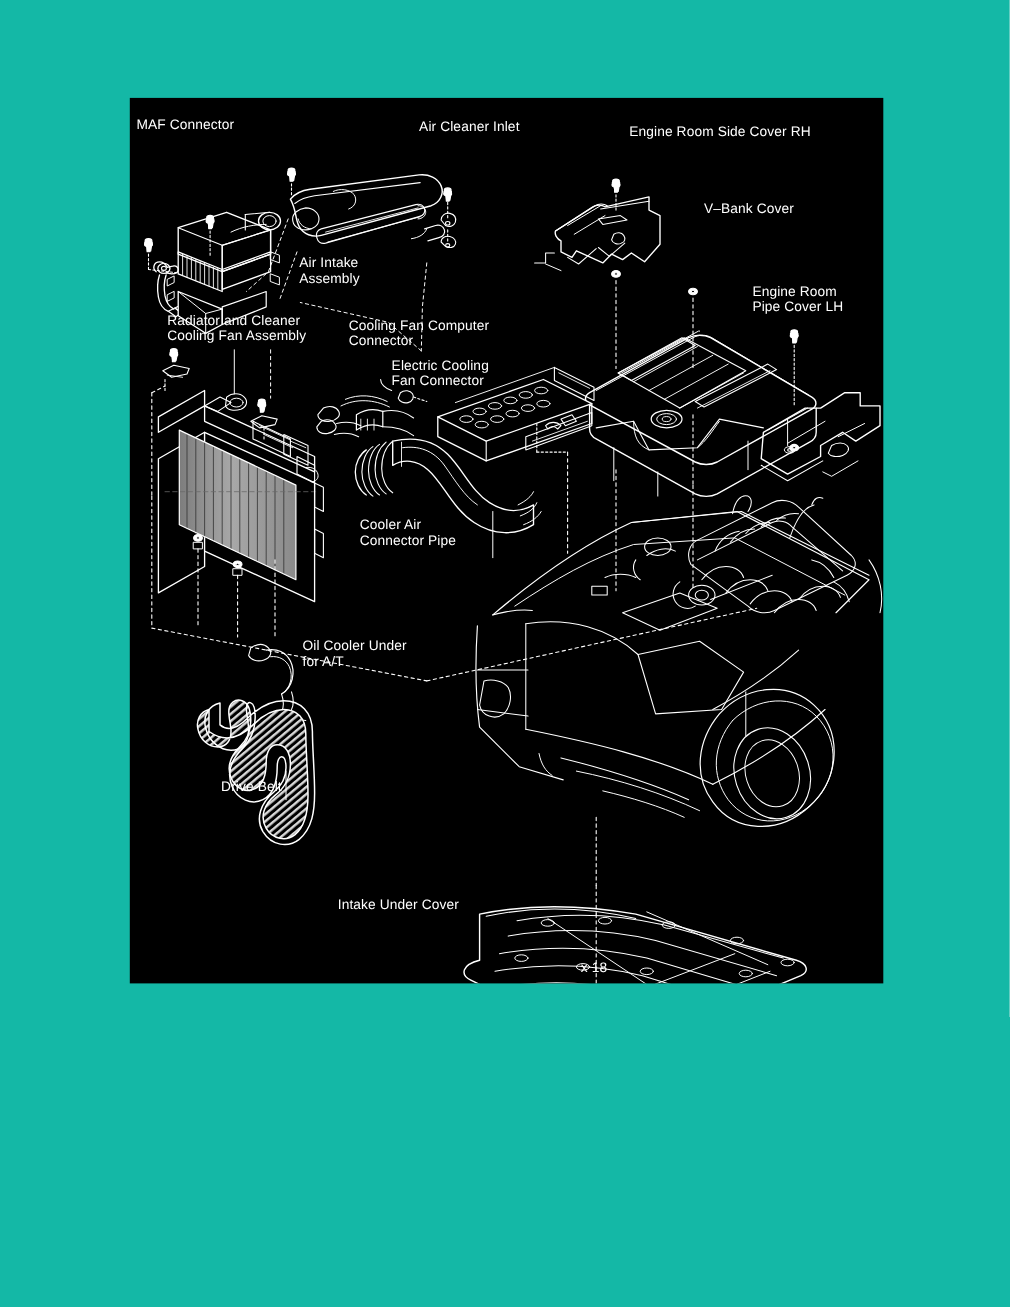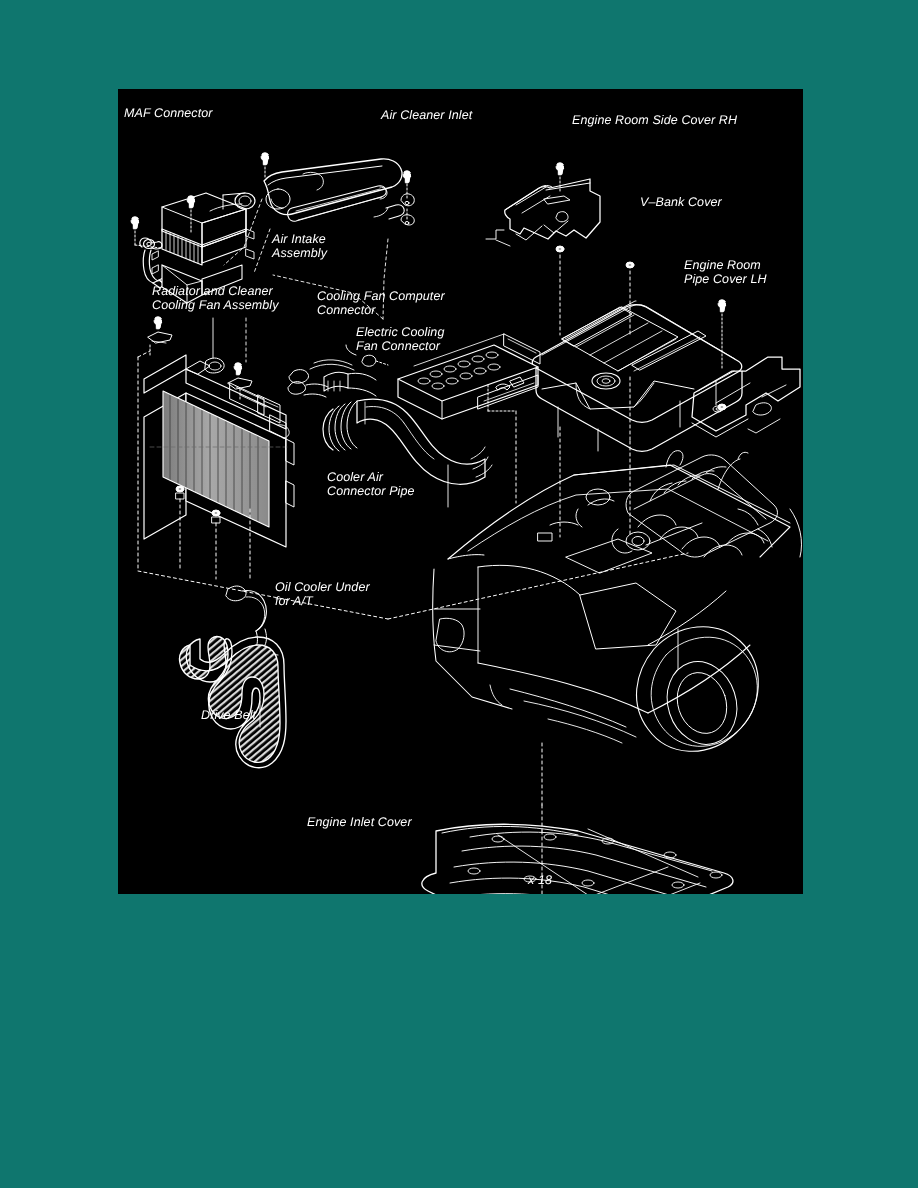--- a/index.html
+++ b/index.html
@@ -12,22 +12,21 @@
     width: 918px;
     height: 1188px;
     position: relative;
     font-family: "Liberation Sans", sans-serif;
     overflow: hidden;
   }
   #page {
     position: absolute;
     left: 0; top: 0;
     width: 918px; height: 1188px;
-    background: #0f766e;
-    font-style: italic;
+    background: #14b8a6;
   }
   #figure-panel {
     position: absolute;
     left: 118px;
     top: 89px;
     width: 685px;
     height: 805px;
     background: #000000;
     overflow: hidden;
   }
@@ -512,21 +511,21 @@
 
       </g>
     </svg>
 
     <div class="lbl" style="left:6px;  top:17px;">MAF Connector</div>
 
     <div class="lbl" style="left:263px; top:19px;">Air Cleaner Inlet</div>
 
     <div class="lbl" style="left:454px; top:24px;">Engine Room Side Cover RH</div>
 
-    <div class="lbl" style="left:522px; top:94px;margin-top:12px;">V–Bank Cover</div>
+    <div class="lbl" style="left:522px; top:94px;">V–Bank Cover</div>
 
     <div class="lbl two" style="left:154px; top:143px;">Air Intake</div>
     <div class="lbl two" style="left:154px; top:157px;">Assembly</div>
 
     <div class="lbl two" style="left:566px; top:169px;">Engine Room</div>
     <div class="lbl two" style="left:566px; top:183px;">Pipe Cover LH</div>
 
     <div class="lbl two" style="left:34px;  top:195px;">Radiator and Cleaner</div>
     <div class="lbl two" style="left:34px;  top:209px;">Cooling Fan Assembly</div>
 
@@ -537,18 +536,18 @@
     <div class="lbl two" style="left:238px; top:250px;">Fan Connector</div>
 
     <div class="lbl two" style="left:209px; top:381px;">Cooler Air</div>
     <div class="lbl two" style="left:209px; top:395px;">Connector Pipe</div>
 
     <div class="lbl two" style="left:157px; top:491px;">Oil Cooler Under</div>
     <div class="lbl two" style="left:157px; top:505px;">for A/T</div>
 
     <div class="lbl" style="left:83px;  top:619px;">Drive Belt</div>
 
-    <div class="lbl" style="left:189px; top:726px;">Engine Inlet Cover</div>
+    <div class="lbl" style="left:189px; top:726px;">Intake Under Cover</div>
 
     <div class="lbl" style="left:410px; top:784px;">x 18</div>
 
   </div>
 </div>
 
 </body></html>

